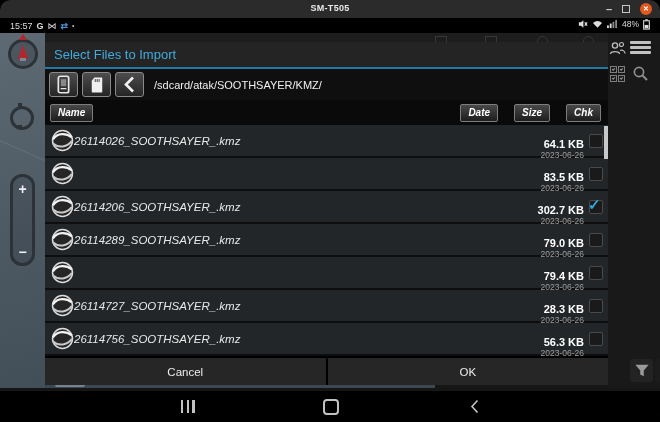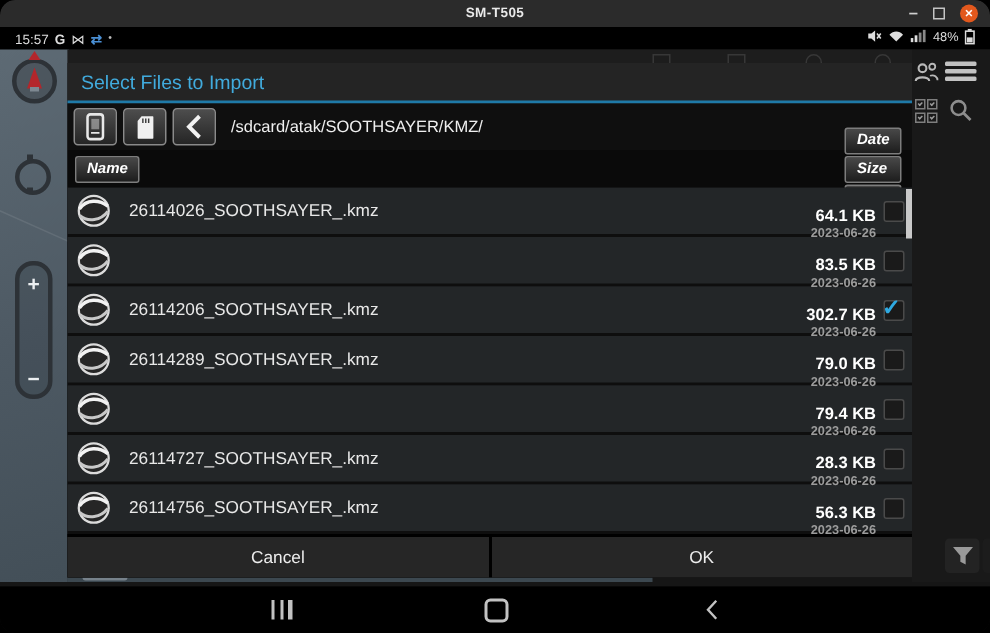--- a/index.html
+++ b/index.html
@@ -58,28 +58,28 @@
 
   
   .dialog{position:absolute;left:45px;top:9px;width:563px;height:343px;background:#101010;display:flex;flex-direction:column;}
   .dlg-title{height:25px;flex:0 0 auto;background:#242424;border-bottom:2px solid #1f7aa8;color:#41abdd;font-size:13px;line-height:25px;padding-left:9px;}
   .dlg-path{height:31px;flex:0 0 auto;background:#0f0f0f;display:flex;align-items:center;gap:4px;padding:0 4px;}
   .pbtn{width:29px;height:25px;background:linear-gradient(#4d4d4d,#252525);border:1px solid #8a8a8a;border-radius:3px;display:flex;align-items:center;justify-content:center;box-sizing:border-box;}
   .path-text{color:#efefef;font-size:11px;margin-left:6px;white-space:nowrap;}
   .dlg-header{height:25px;flex:0 0 auto;background:#0a0a0a;display:flex;align-items:center;padding:0 5px;font-style:italic;}
   .hbtn{background:linear-gradient(#484848,#1d1d1d);border:1px solid #7d7d7d;border-radius:2px;color:#fff;font-size:10px;font-weight:bold;padding:3px 7px;line-height:1;}
   .hspacer{flex:1;}
-  .hgroup{display:flex;gap:1px;margin-right:2px;flex-direction:column;}
+  .hgroup{display:flex;gap:16px;margin-right:2px;}
   .dlg-list{flex:1;position:relative;overflow:hidden;background:#141414;}
   .file-row{height:31px;background:#232628;border-bottom:2px solid #0e0e0e;display:flex;align-items:center;padding:0 3px;}
   .ge-icon{flex:0 0 auto;margin-left:3px;display:flex;}
-  .fname{color:#e8e8e8;font-size:11.5px;margin-left:12px;white-space:nowrap;}
+  .fname{color:#e8e8e8;font-size:11.5px;white-space:nowrap;font-style:italic;}
   .meta{margin-left:auto;text-align:right;margin-right:5px;}
   .fsize{display:block;color:#fff;font-size:11px;font-weight:bold;line-height:12px;margin-top:16px;}
-  .fdate{display:block;color:#9c9c9c;font-size:8.5px;line-height:10px;font-weight:bold;}
+  .fdate{display:block;color:#9c9c9c;font-size:8.5px;line-height:10px;}
   .chk{flex:0 0 auto;width:12px;height:12px;border:1px solid #4a4a4a;background:#1a1a1a;border-radius:2px;margin-right:2px;position:relative;}
   .chk.checked::after{content:"✓";position:absolute;left:-2px;top:-5px;color:#2fa9e1;font-size:15px;font-weight:bold;}
   .scrollbar{position:absolute;right:0;top:1px;width:4px;height:33px;background:#c9c9c9;z-index:5;}
   .dlg-footer{height:27px;flex:0 0 auto;background:#000;border-top:2px solid #000;display:flex;gap:2px;}
   .fbtn{flex:1;background:#262626;color:#ededed;font-size:11.5px;display:flex;align-items:center;justify-content:center;}
 
   
   .navbar{position:absolute;top:391px;left:0;right:0;height:31px;background:#000;}
   .nav-recents{position:absolute;left:181px;top:9px;display:flex;gap:3.5px;}
   .nav-recents i{width:2.2px;height:13px;background:#c2c2c2;}

